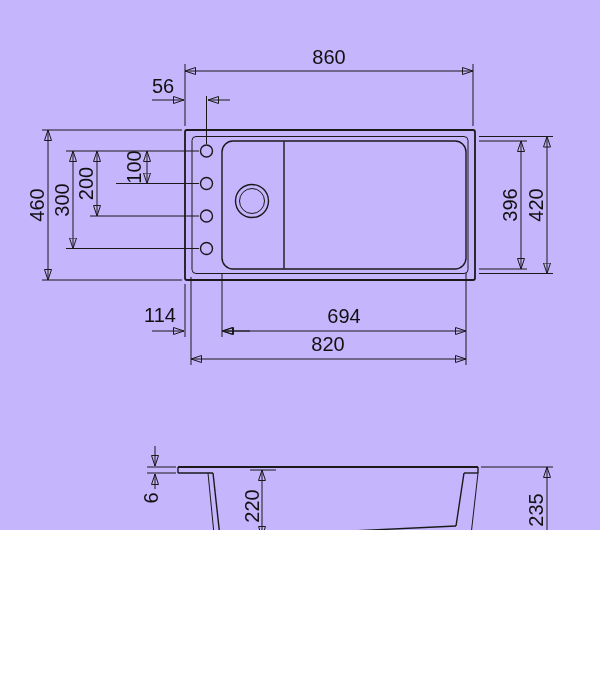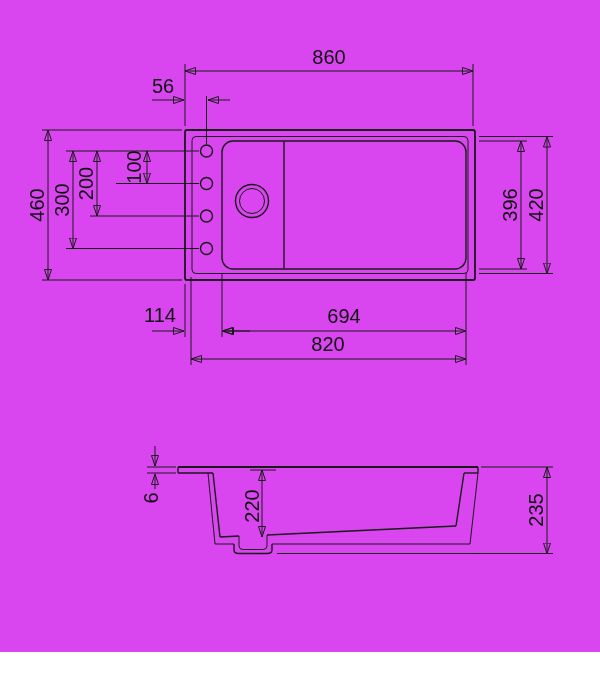--- a/index.html
+++ b/index.html
@@ -1,16 +1,16 @@
 <!DOCTYPE html>
 <html><head>
 <meta charset="utf-8">
 <style>
   html,body{margin:0;padding:0;background:#fff;}
-  .stage{position:relative;width:600px;height:652px;background:#d946ef;overflow:hidden;}
+  .stage{position:relative;width:600px;height:530px;background:#c4b5fd;overflow:hidden;}
   svg line, svg rect, svg circle, svg path { stroke:#1a1a1a; fill:none; stroke-linecap:butt; }
   .lw2{stroke-width:1.8;}
   .lw15{stroke-width:1.4;}
   .lw1{stroke-width:1;}
   .dim{stroke-width:1;}
   .lbl{font-family:"Liberation Sans", sans-serif;font-size:20px;fill:#111;text-anchor:middle;stroke:none;}
   .vlbl{dominant-baseline:central;}
 </style>
 </head>
 <body>

